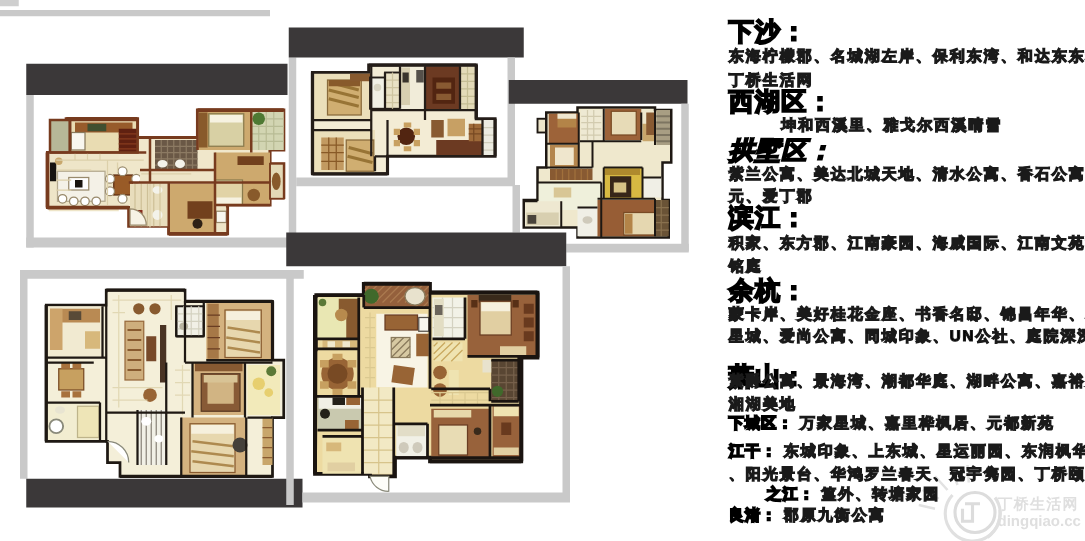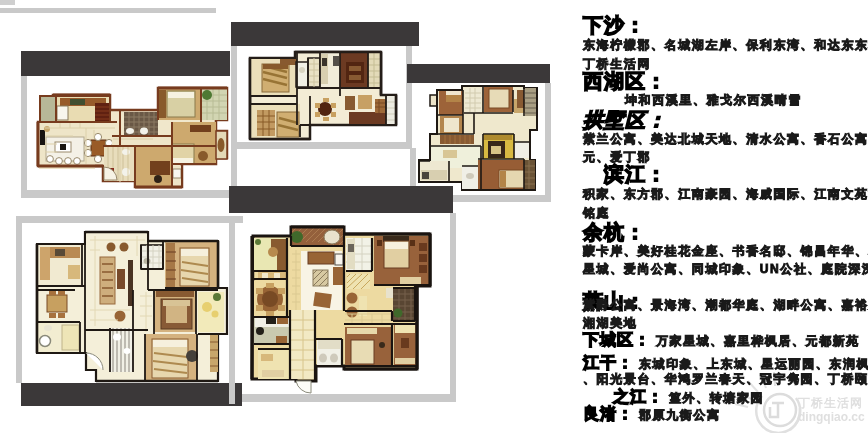--- a/index.html
+++ b/index.html
@@ -1,19 +1,19 @@
 <!DOCTYPE html>
 <html><head>
 <meta charset="utf-8">
 <style>
 html,body{margin:0;padding:0;background:#ffffff;width:868px;height:433px;overflow:hidden;}
 body{font-family:"Liberation Sans",sans-serif;position:relative;}
 .h{position:absolute;font-size:20px;font-weight:bold;letter-spacing:1px;-webkit-text-stroke:1.5px #000;white-space:nowrap;}
 .b{position:absolute;font-size:12px;font-weight:bold;letter-spacing:1.6px;-webkit-text-stroke:0.95px #1a1a1a;white-space:nowrap;}
-.hi{font-size:16px;font-weight:bold;letter-spacing:1px;-webkit-text-stroke:1.5px #000;}
+.hi{font-size:12px;font-weight:bold;letter-spacing:1px;-webkit-text-stroke:1.5px #000;}
 </style>
 </head>
 <body>
 <svg width="868" height="433" viewBox="0 0 868 433" xmlns="http://www.w3.org/2000/svg" style="position:absolute;left:0;top:0;filter:saturate(0.95) blur(0.25px);">
 
 <rect x="0" y="0" width="15" height="5" fill="#cfcfcf"></rect>
 
 <rect x="0" y="8" width="216" height="5" fill="#c9c9c9"></rect>
 
 <rect x="21" y="51" width="209" height="25" fill="#3b3839"></rect>
@@ -627,21 +627,21 @@
 <div class="h" style="left:583px;top:68px;">西湖区：</div>
 
 <div class="b" style="left:583px;top:92px;margin-left:42px;">坤和西溪里、雅戈尔西溪晴雪</div>
 
 <div class="h" style="left:583px;top:107px;font-style:italic;">拱墅区：</div>
 
 <div class="b" style="left:583px;top:131px;">紫兰公寓、美达北城天地、清水公寓、香石公寓、华</div>
 
 <div class="b" style="left:583px;top:149px;">元、爱丁郡</div>
 
-<div class="h" style="left:604px;top:161px;">滨江：</div>
+<div class="h" style="left:583px;top:161px;">滨江：</div>
 
 <div class="b" style="left:583px;top:186px;">积家、东方郡、江南豪园、海威国际、江南文苑江南</div>
 
 <div class="b" style="left:583px;top:205px;">铭庭</div>
 
 <div class="h" style="left:583px;top:219px;">余杭：</div>
 
 <div class="b" style="left:583px;top:243px;">蒙卡岸、美好桂花金座、书香名邸、锦昌年华、桂花</div>
 
 <div class="b" style="left:583px;top:261px;">星城、爱尚公寓、同城印象、UN公社、庭院深深</div>

